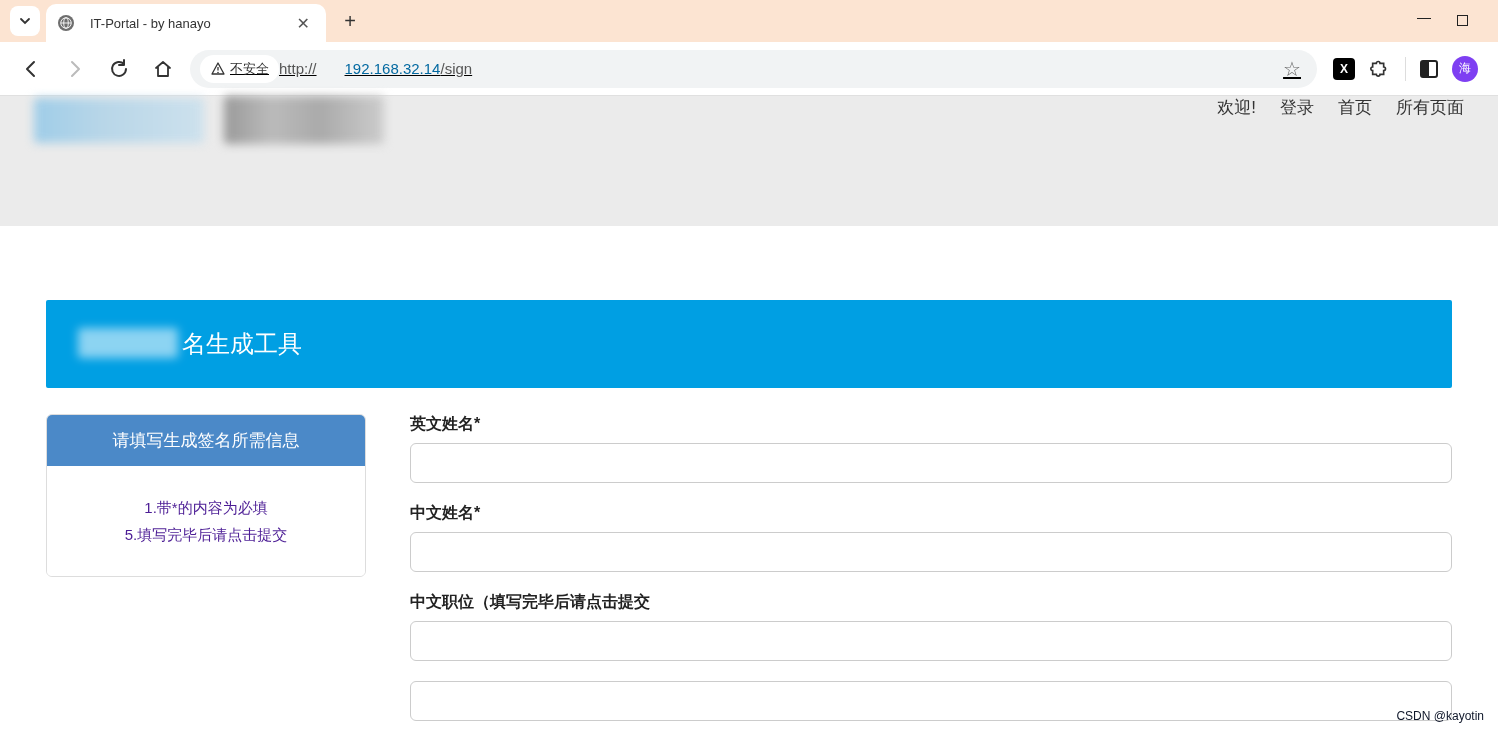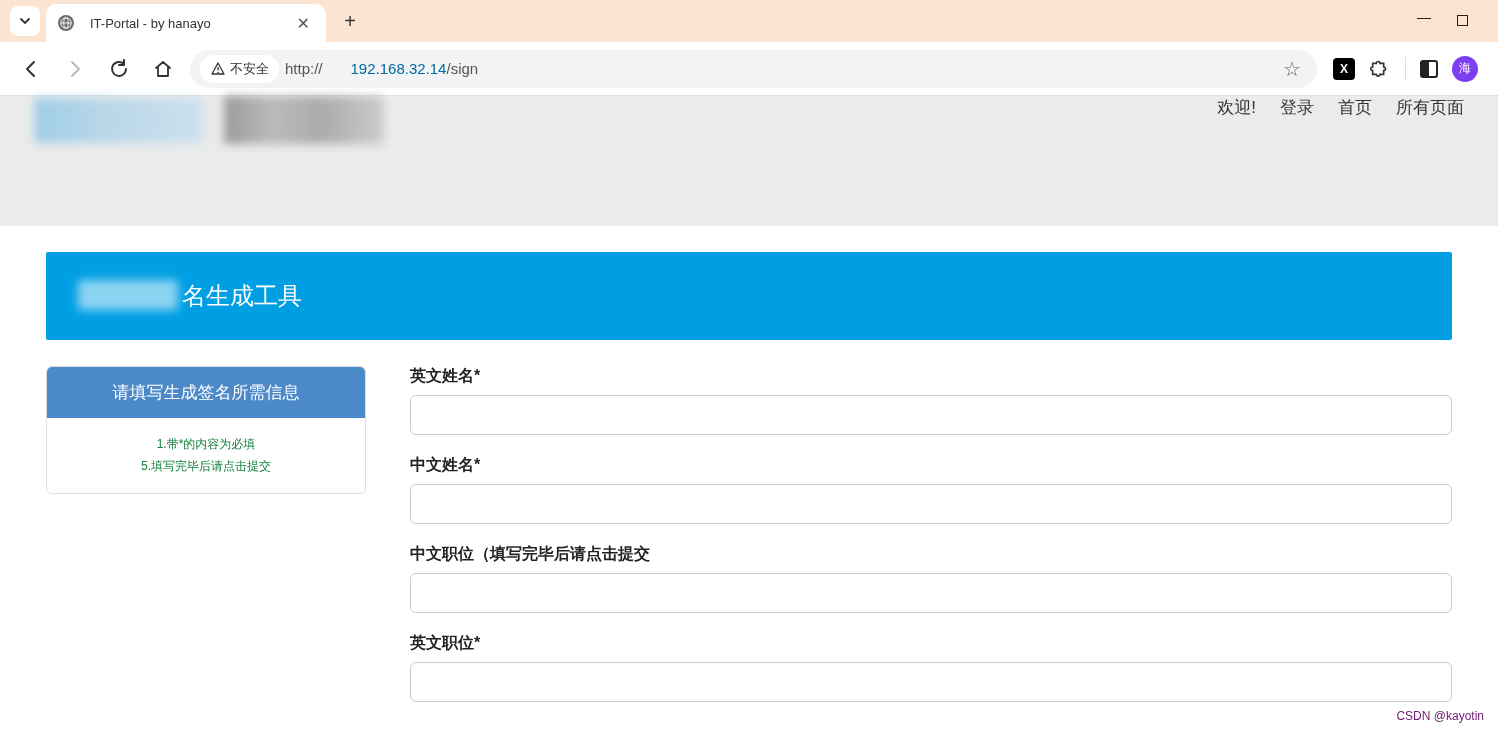--- a/index.html
+++ b/index.html
@@ -79,21 +79,22 @@
     }
     .nav-btn.disabled { color: #bbb; }
     .address-bar {
       flex: 1;
       height: 38px;
       background: #f1f3f4;
       border-radius: 19px;
       display: flex;
       align-items: center;
       padding: 0 10px;
-      gap: 6px;
+      gap: 0;
+      text-decoration: underline;
     }
     .security-badge {
       background: #fff;
       border-radius: 14px;
       height: 28px;
       padding: 0 10px;
       display: flex; align-items: center; gap: 4px;
       font-size: 13px; color: #333;
     }
     .url-text { font-size: 15px; color: #555; }
@@ -153,20 +154,21 @@
     }
     .banner {
       background: #009fe3;
       color: #fff;
       padding: 28px 32px;
       border-radius: 2px;
       font-size: 24px;
       font-weight: 500;
       display: flex;
       align-items: flex-start;
+      margin-top: 48px;
     }
     .banner-blur {
       width: 100px; height: 30px;
       background: rgba(255,255,255,0.55);
       filter: blur(5px);
       margin-right: 4px;
       border-radius: 3px;
     }
 
     .main-area {
@@ -185,23 +187,23 @@
       overflow: hidden;
     }
     .panel-head {
       background: #4b89c8;
       color: #fff;
       padding: 14px 16px;
       font-size: 17px;
     }
     .panel-body {
       background: #fff;
-      padding: 16px 16px;
-      font-size: 12px;
-      color: #15803d;
+      padding: 28px 16px;
+      font-size: 15px;
+      color: #4c1d95;
       line-height: 1.8;
     }
 
     .form-area {
       flex: 1;
     }
     .form-group {
       margin-bottom: 20px;
     }
     .form-group label {
@@ -219,21 +221,21 @@
       padding: 0 12px;
       font-size: 15px;
       background: #fff;
     }
 
     .watermark {
       position: absolute;
       bottom: 8px;
       right: 14px;
       font-size: 12px;
-      color: #701a75;
+      color: #0f172a;
     }
   </style>
 </head>
 <body>
 
 <div class="browser-top">
   <div class="tab-dropdown">
     <svg width="12" height="12" viewBox="0 0 12 12">
         <path d="M2 4 L6 8 L10 4" stroke="#333" stroke-width="1.8" fill="none" stroke-linecap="round"></path>
       </svg>
@@ -342,20 +344,19 @@
       </div>
       <div class="form-group">
         <label>中文姓名*</label>
         <input type="text" value="" style="">
       </div>
       <div class="form-group">
         <label>中文职位（填写完毕后请点击提交</label>
         <input type="text" value="" style="">
       </div>
       <div class="form-group">
-        <label>英文职位*</label>
         <input type="text" value="" style="">
       </div>
     </div>
   </div>
 </div>
 
 <div class="watermark">CSDN @kayotin</div>
 
 </body></html>

